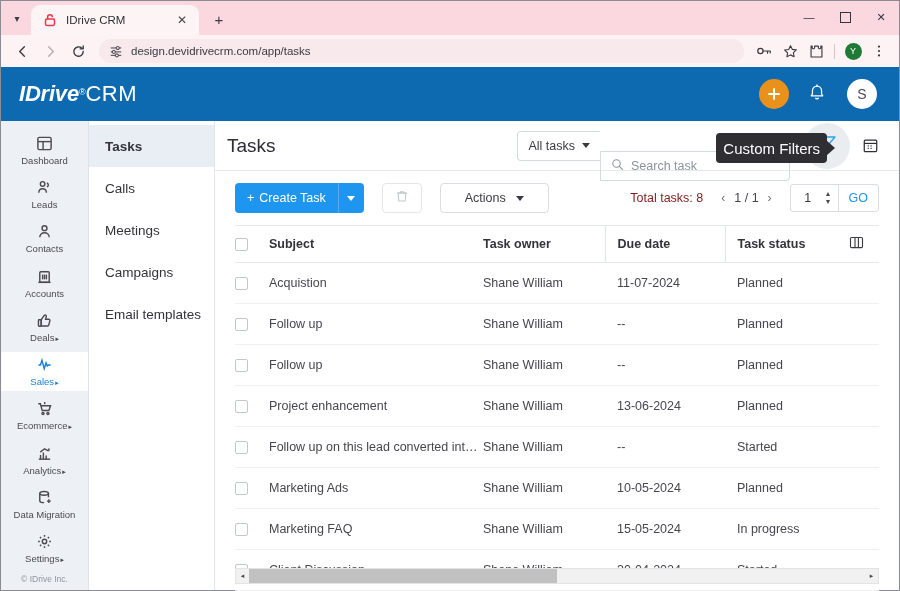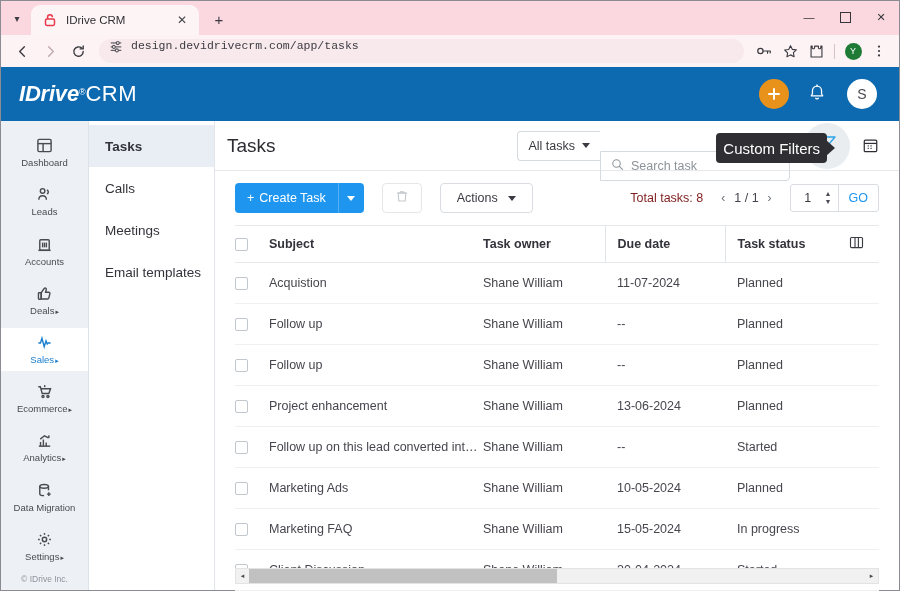--- a/index.html
+++ b/index.html
@@ -69,22 +69,22 @@
   }
   .navbtn {
     width: 26px; height: 26px;
     display: flex; align-items: center; justify-content: center;
     color: #3b3b41; font-size: 13px; border-radius: 50%;
   }
   .navbtn.disabled { color: #b9a8ad; }
   .omnibox {
     flex: 1; height: 24px; margin: 0 6px;
     background: #f7e9ec; border-radius: 13px;
-    display: flex; align-items: flex-start;
-    padding: 0 10px; gap: 8px; min-width: 0; font-family: Liberation Mono, monospace;
+    display: flex; align-items: center;
+    padding: 0 10px; gap: 8px; min-width: 0;
   }
   .omni-url {
     font-size: 11.5px; color: #3b3b41;
     white-space: nowrap; overflow: hidden; text-overflow: ellipsis;
   }
   .omni-icon { width: 14px; height: 14px; flex: 0 0 14px; opacity: .85; }
   .navright { display: flex; align-items: center; gap: 2px; }
   .navright .navbtn { width: 24px; height: 24px; }
   .vdiv { width: 1px; height: 15px; background: #d8c3c8; margin: 0 4px; }
   .profile-av {
@@ -222,21 +222,21 @@
     width: 0; height: 0; border-left: 4px solid transparent;
     border-right: 4px solid transparent; border-top: 5px solid #fff;
   }
   .btn-trash {
     height: 30px; width: 40px; border: 1px solid #e4e7ea;
     border-radius: 4px; display: flex; align-items: center;
     justify-content: center; color: #c3c7cc; margin-left: 8px;
   }
   .btn-actions {
     height: 30px; border: 1px solid #d9dde1; border-radius: 4px;
-    display: flex; align-items: center; padding: 0 16px; gap: 10px;
+    display: flex; align-items: center; padding: 0 24px; gap: 10px;
     font-size: 12.5px; color: #3a3a42; margin-left: 8px;
   }
   .toolbar-right {
     margin-left: auto; display: flex; align-items: center; gap: 18px;
   }
   .total-tasks { font-size: 12.5px; color: #7f1d1d; }
   .pager { display: flex; align-items: center; gap: 9px; font-size: 12.5px; color: #44444c; }
   .pg-arrow { color: #6a7078; font-size: 12px; }
   .gobox {
     display: flex; align-items: center; height: 28px;
@@ -433,20 +433,29 @@
               <circle cx="7" cy="5.2" r="2.4"></circle>
               <path d="M3 14.5c0-2.5 1.8-4.2 4-4.2s4 1.7 4 4.2"></path>
               <path d="M11.5 4.2a2.2 2.2 0 0 1 0 4.2"></path>
             </svg>
         </span>
         <span class="rail-label">Leads</span>
       </div>
       <div class="rail-item">
         <span class="rail-icon">
           <svg viewBox="0 0 18 18">
+              <circle cx="9" cy="5.5" r="2.6"></circle>
+              <path d="M4 15c0-2.7 2.2-4.6 5-4.6s5 1.9 5 4.6"></path>
+            </svg>
+        </span>
+        <span class="rail-label">Contacts</span>
+      </div>
+      <div class="rail-item">
+        <span class="rail-icon">
+          <svg viewBox="0 0 18 18">
               <rect x="4" y="4" width="10" height="11" rx="1"></rect>
               <line x1="7" y1="7" x2="7" y2="12"></line>
               <line x1="9" y1="7" x2="9" y2="12"></line>
               <line x1="11" y1="7" x2="11" y2="12"></line>
               <line x1="2.5" y1="15.2" x2="15.5" y2="15.2"></line>
             </svg>
         </span>
         <span class="rail-label">Accounts</span>
       </div>
       <div class="rail-item">
@@ -510,20 +519,21 @@
         </span>
         <span class="rail-label"><span>Settings</span><span class="rail-caret">▸</span></span>
       </div>
       <div class="rail-foot">© IDrive Inc.</div>
     </div>
 
     <div class="subnav">
       <div class="sub-item active">Tasks</div>
       <div class="sub-item">Calls</div>
       <div class="sub-item">Meetings</div>
+      <div class="sub-item">Campaigns</div>
       <div class="sub-item">Email templates</div>
     </div>
 
     <div class="main">
 
       <div class="pagebar">
         <div class="pagetitle">Tasks</div>
         <div class="pagebar-right">
           <div class="alltasks">
             <span>All tasks</span>

